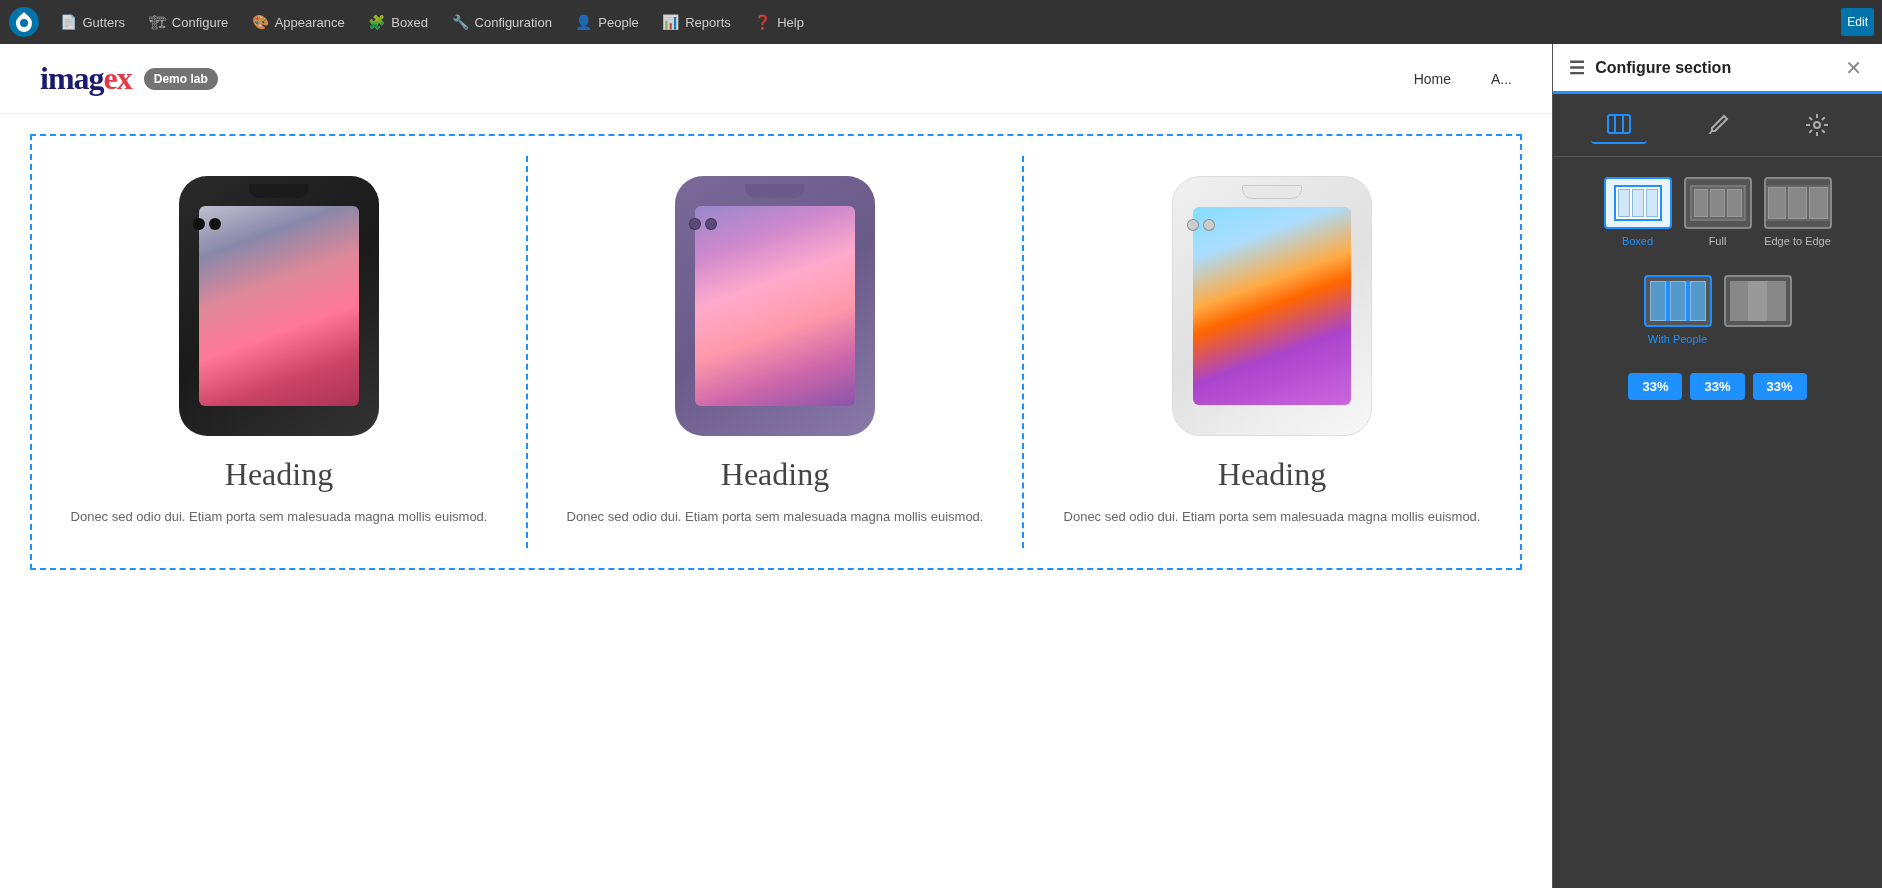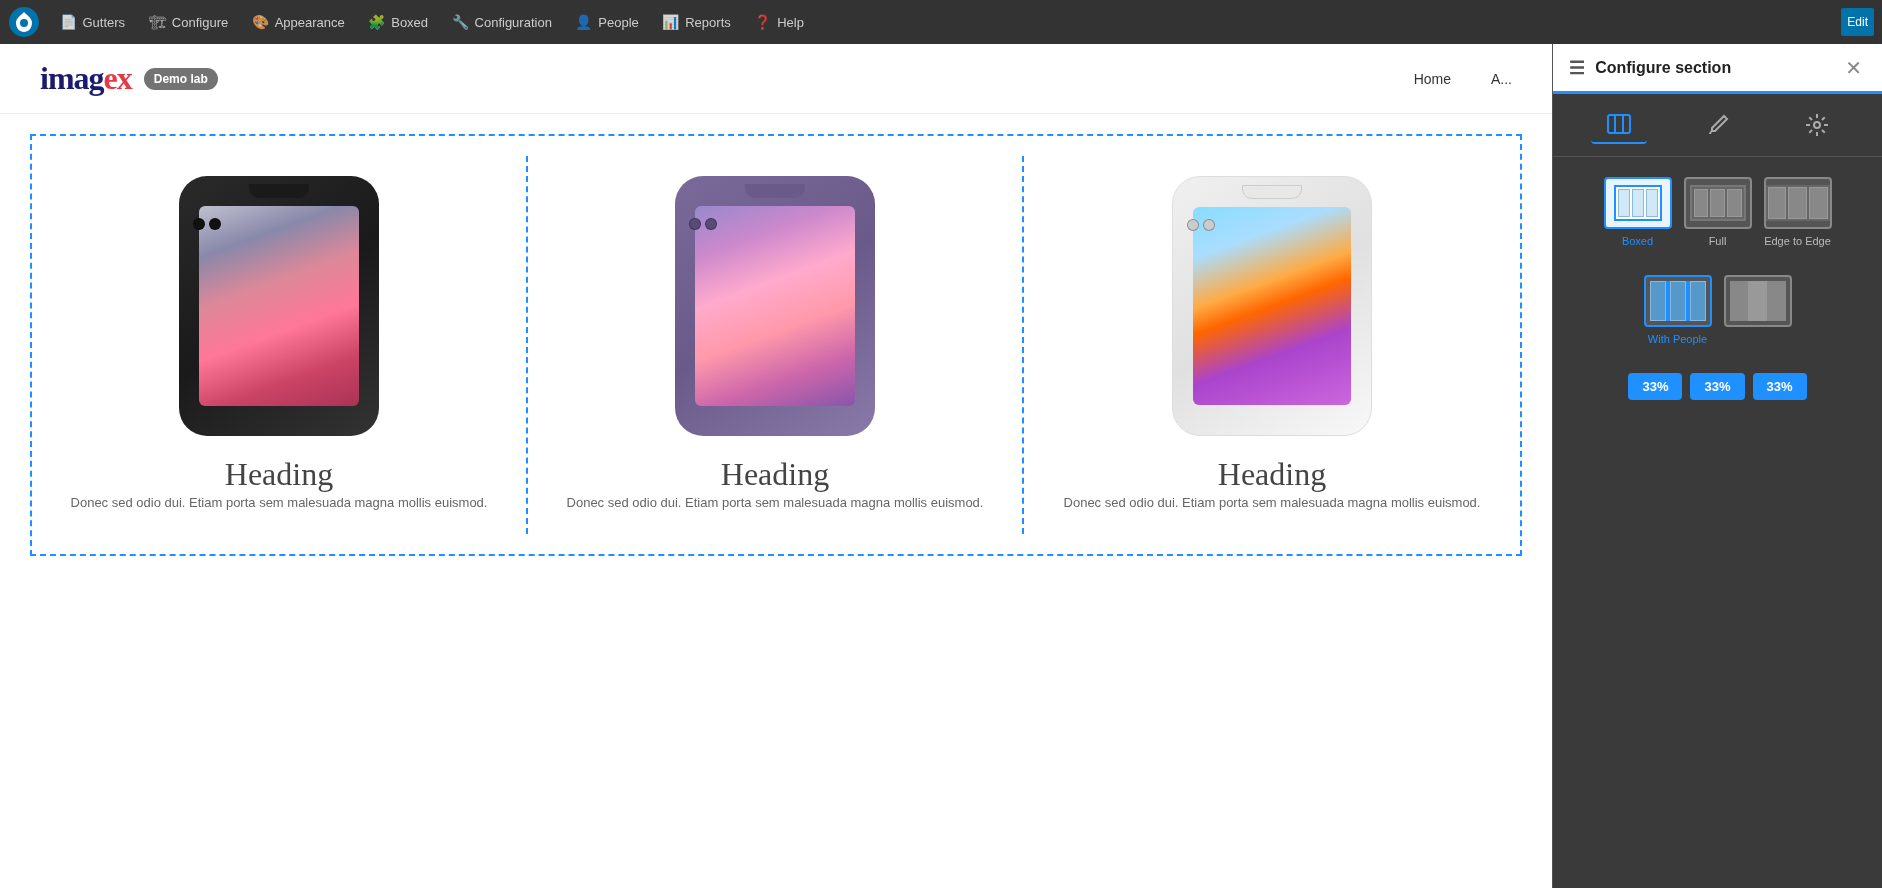--- a/index.html
+++ b/index.html
@@ -218,20 +218,21 @@
       border: 1px solid rgba(0,0,0,0.3);
     }
     .phone-black .camera-dot { background: #111; }
     .phone-purple .camera-dot { background: #5a4a7a; }
     .phone-white .camera-dot { background: #ccc; }
 
     .col-heading {
       font-size: 32px;
       font-weight: 400;
       color: #444;
+      margin-bottom: 14px;
       font-family: Georgia, serif;
     }
     .col-text {
       font-size: 13px;
       color: #666;
       line-height: 1.6;
       text-align: center;
     }
 
     

